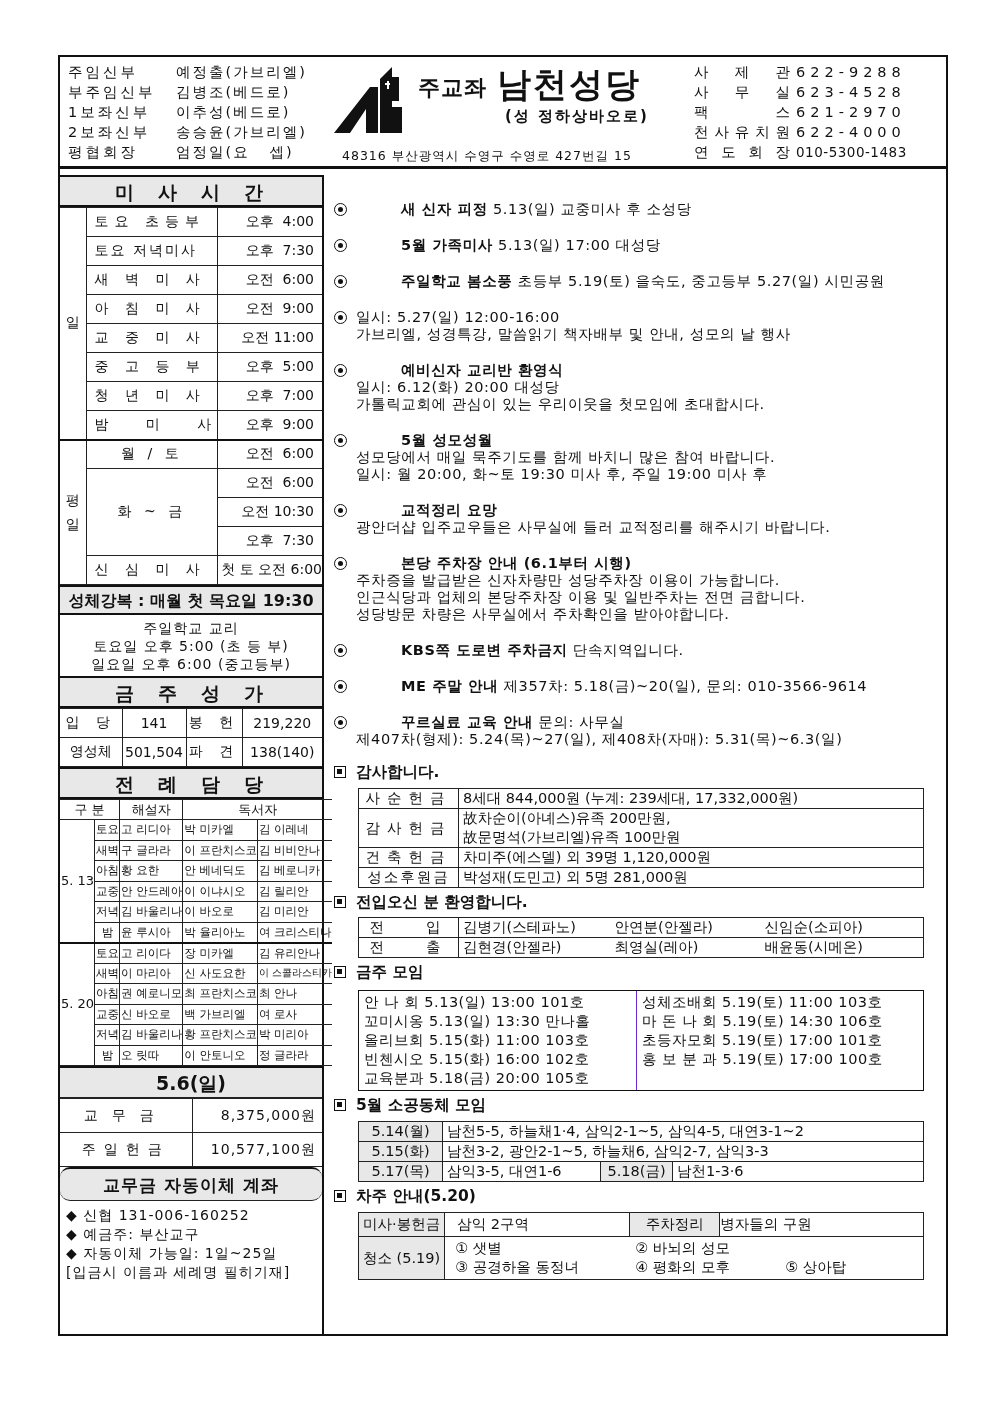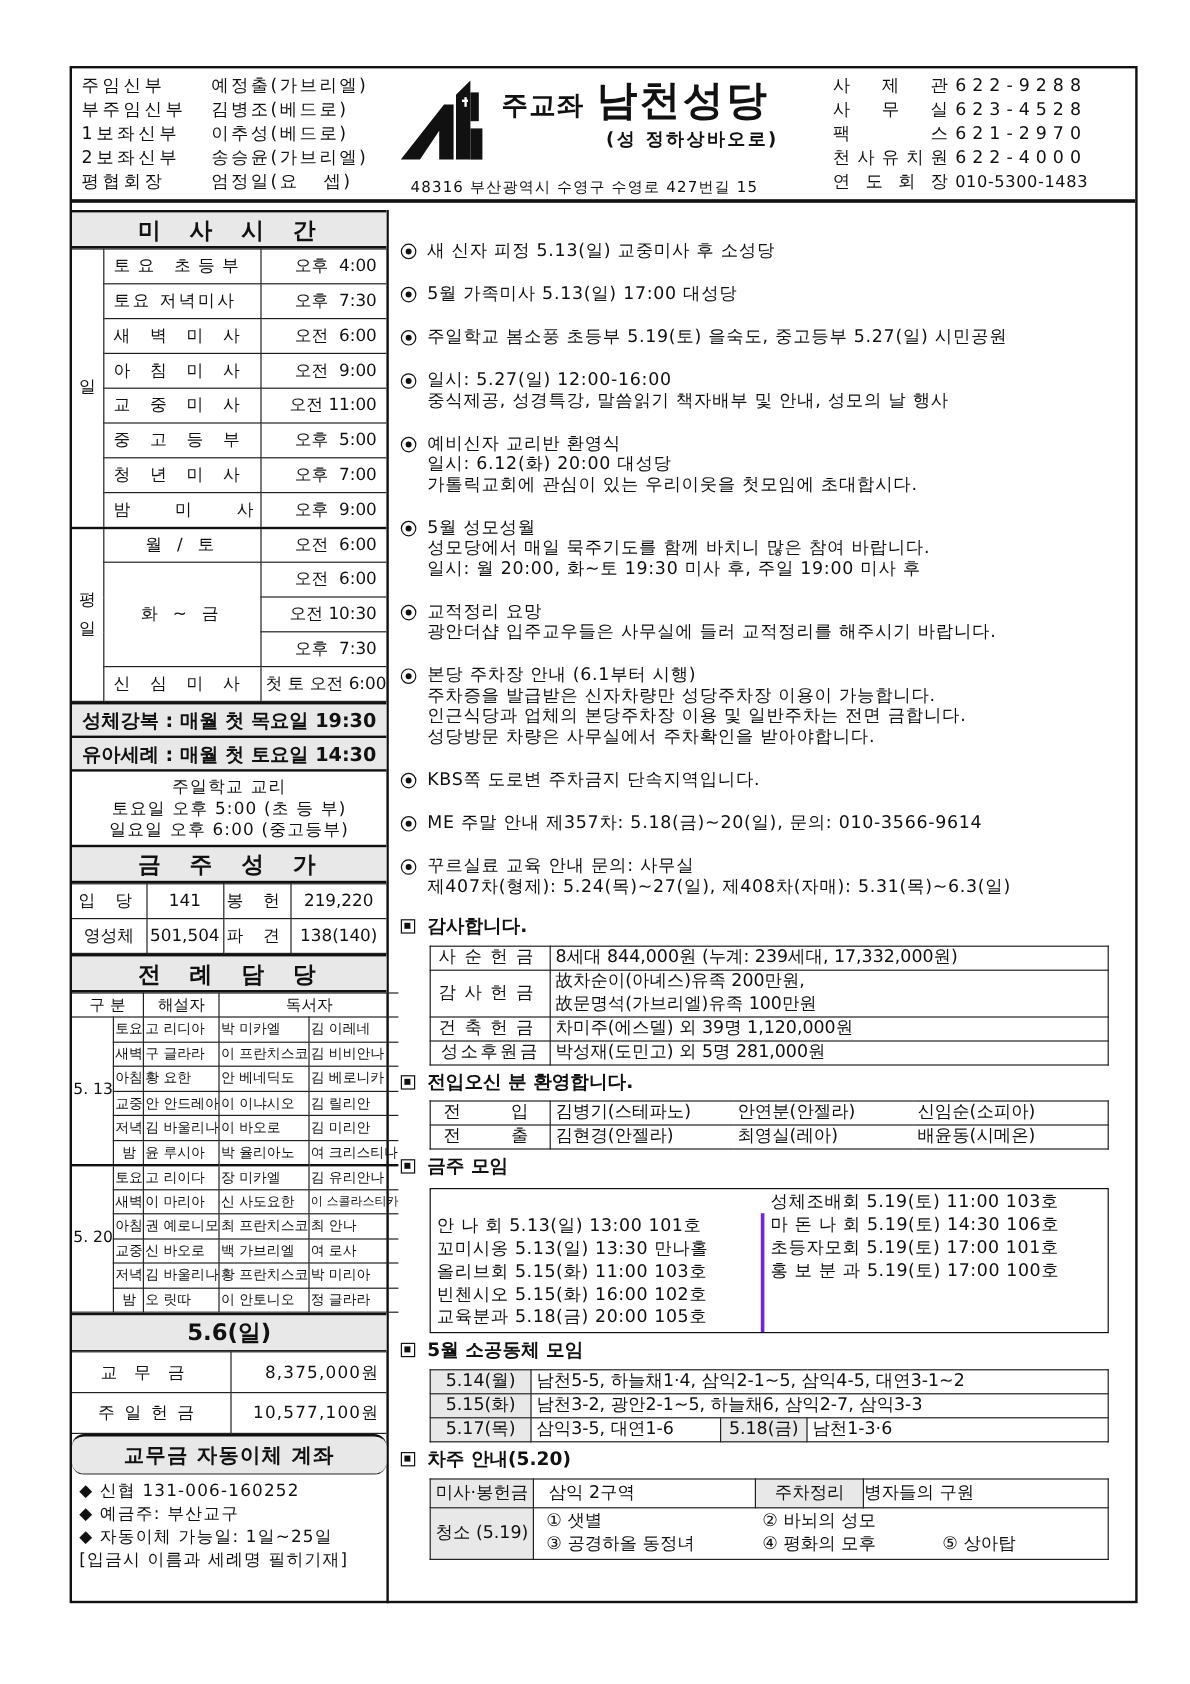--- a/index.html
+++ b/index.html
@@ -56,31 +56,31 @@
   .finance td:last-child { border-right: none; text-align: right; padding-right: 6px; letter-spacing: 1px; }
   .date-title { background: #e8e8e8; border-top: 2px solid #111; border-bottom: 1px solid #222; font-weight: bold; text-align: center; font-size: 19px; height: 32px; line-height: 31px; }
   .account-title { border-top: 2px solid #111; border-bottom: 1px solid #222; background: #e8e8e8; font-weight: bold; text-align: center; font-size: 17px; height: 34px; line-height: 33px; letter-spacing: 1px; border-radius: 10px; }
   .account { font-size: 14px; line-height: 19px; padding: 5px 6px; letter-spacing: 1px; }
 
   
   .right { position: absolute; left: 270px; top: 118px; width: 614px; }
   .item { position: relative; padding-left: 26px; font-size: 14.5px; line-height: 17px; letter-spacing: 0.6px; }
   .item .bullet { position: absolute; left: 4px; top: 2px; width: 13px; height: 13px; border: 1.5px solid #111; border-radius: 50%; }
   .item .bullet::after { content: ""; position: absolute; left: 2.5px; top: 2.5px; width: 5px; height: 5px; background: #111; border-radius: 50%; }
-  .item .head { font-weight: normal; }
+  .item .head { font-weight: bold; margin-left: 45px; }
   .sq-title { position: relative; padding-left: 26px; font-size: 15.5px; font-weight: bold; line-height: 20px; }
   .sq-title .sq { position: absolute; left: 4px; top: 4px; width: 12px; height: 12px; border: 1.5px solid #111; }
   .sq-title .sq::after { content: ""; position: absolute; left: 2px; top: 2px; width: 5px; height: 5px; background: #111; }
   .rtable { margin-left: 28px; width: 566px; border: 1.5px solid #111; }
   .rtable td { border: 1px solid #222; font-size: 14.5px; padding: 0 4px; line-height: 19px; white-space: nowrap; }
   .rtable td.lbl { width: 100px; letter-spacing: 7px; text-align: center; padding: 0; }
   .rtable td.gray { background: #e8e8e8; text-align: center; }
   .meet { margin-left: 28px; width: 566px; border: 1.5px solid #111; display: flex; font-size: 14.5px; line-height: 19px; letter-spacing: 0.5px; }
   .meet .col { padding: 2px 5px; white-space: nowrap; }
-  .meet .col:first-child { width: 278px; border-right: 3px solid #6d28d9; margin-top: 20px; }
+  .meet .col:first-child { width: 278px; border-right: 1px solid #6d28d9; }
 </style>
 </head>
 <body>
 
 <div class="page">
 
   <div class="header">
     <div class="staff">
       <div class="row">
           <span class="role">주임신부</span>
@@ -219,21 +219,20 @@
       <tr>
             <td class="time" style="white-space:pre">오후  7:30</td>
           </tr>
       <tr>
         <td class="name">신 심 미 사</td>
         <td class="time" style="padding-right:0">첫 토 오전 6:00</td>
       </tr>
     </tbody>
       </table>
     <div class="notice-bar">성체강복 : 매월 첫 목요일 19:30</div>
-    <div class="notice-bar">유아세례 : 매월 첫 토요일 14:30</div>
     <div class="sunday-school">
       <div>주일학교 교리</div>
       <div>토요일 오후 5:00 (초 등 부)</div>
       <div>일요일 오후 6:00 (중고등부)</div>
     </div>
 
     <div class="sec-title spaced">금주성가</div>
     <table class="offer">
       <tbody>
           <tr>
@@ -373,21 +372,21 @@
     </div>
     <div style="height:19px"></div>
     <div class="item">
       <span class="bullet"></span>
       <span class="head">주일학교 봄소풍</span> <span>초등부 5.19(토) 을숙도, 중고등부 5.27(일) 시민공원</span>
     </div>
     <div style="height:19px"></div>
     <div class="item">
       <span class="bullet"></span>
       <div>일시: 5.27(일) 12:00-16:00</div>
-      <div>중식제공, 성경특강, 말씀읽기 책자배부 및 안내, 성모의 날 행사</div>
+      <div>가브리엘, 성경특강, 말씀읽기 책자배부 및 안내, 성모의 날 행사</div>
     </div>
     <div style="height:19px"></div>
     <div class="item">
       <span class="bullet"></span>
       <div class="head">예비신자 교리반 환영식</div>
       <div>일시: 6.12(화) 20:00 대성당</div>
       <div>가톨릭교회에 관심이 있는 우리이웃을 첫모임에 초대합시다.</div>
     </div>
     <div style="height:19px"></div>
     <div class="item">

